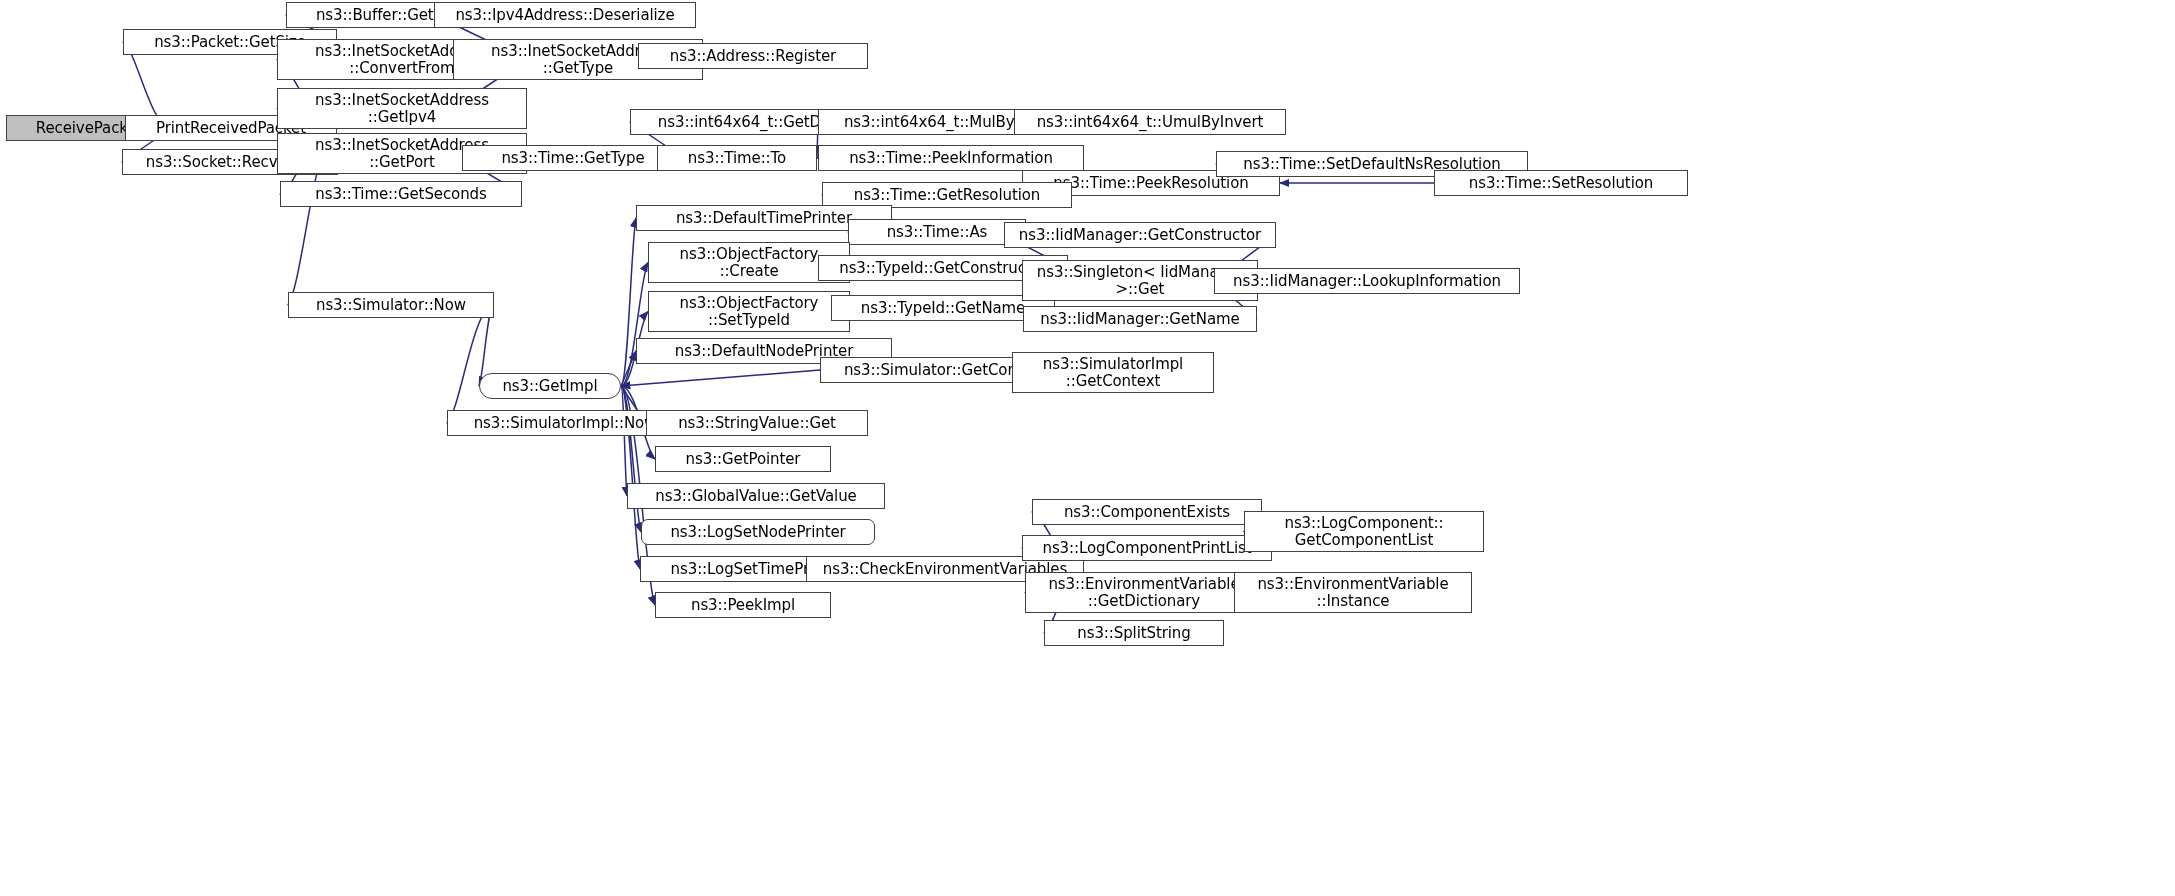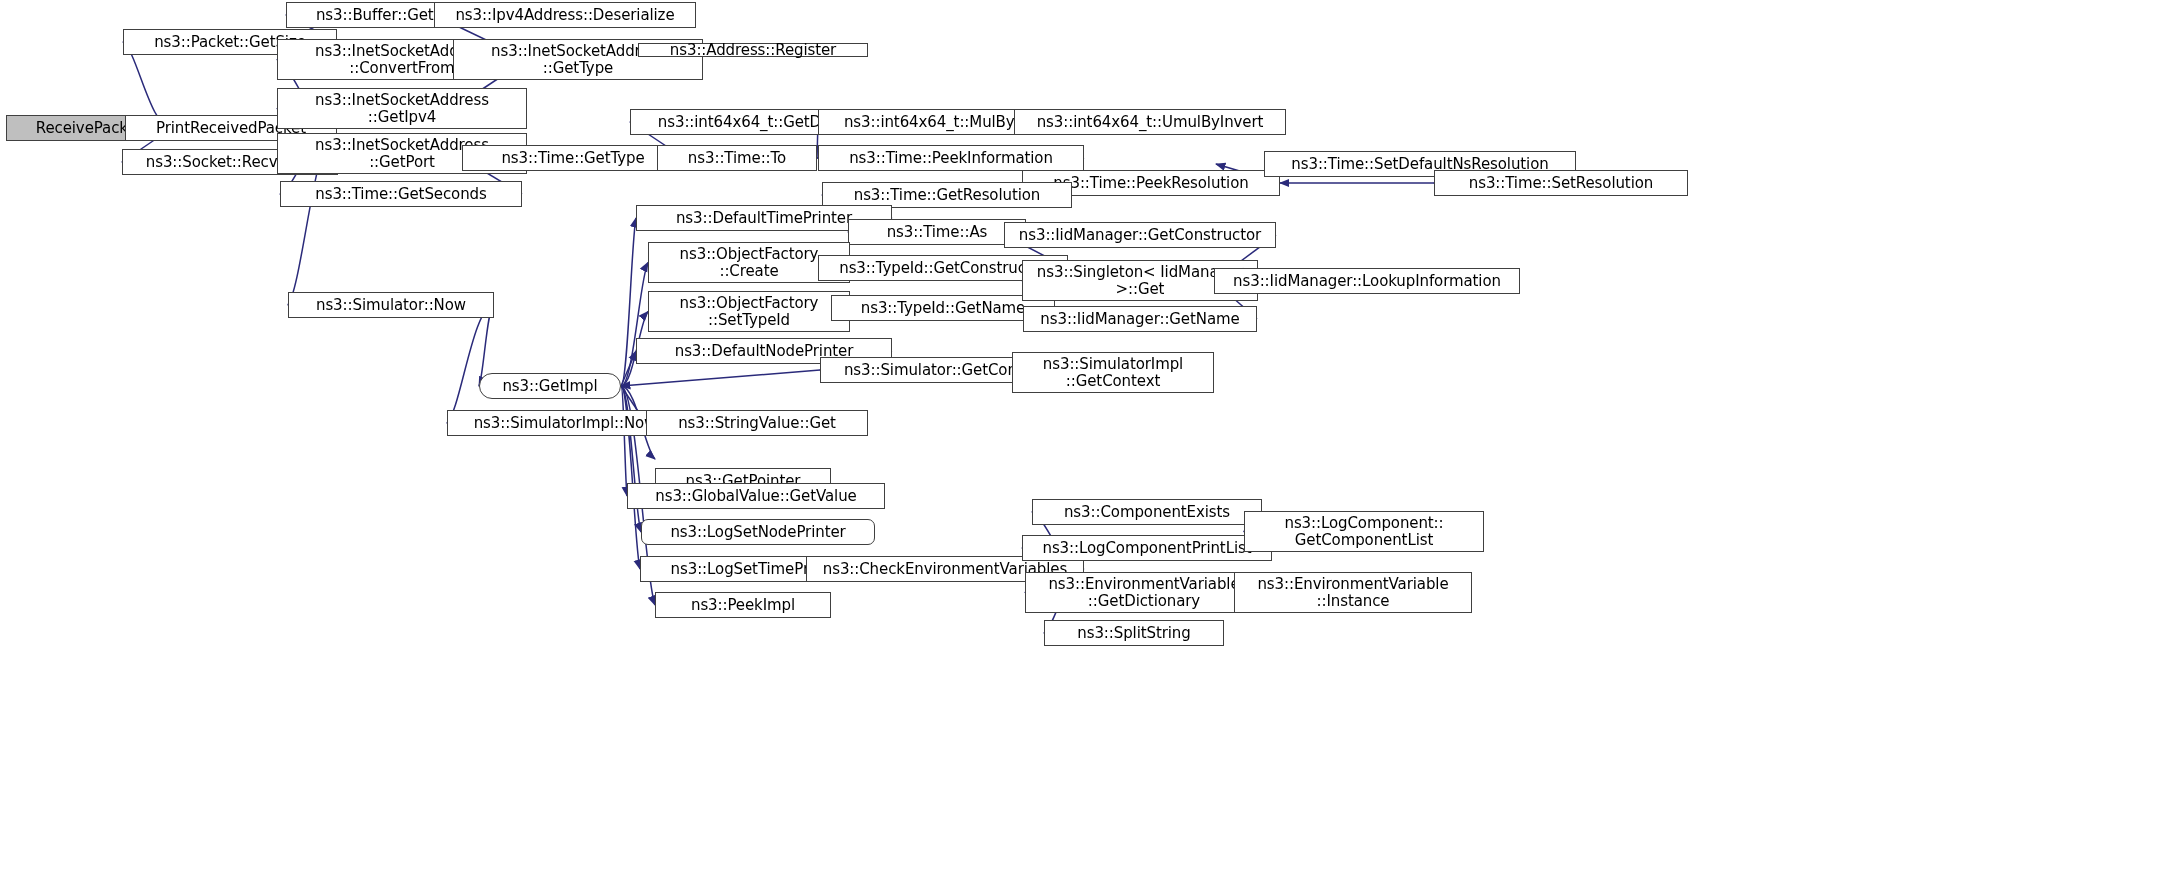--- a/index.html
+++ b/index.html
@@ -127,31 +127,31 @@
     <div class="node" style="left: 277px; top: 39px; width: 250px; height: 41px;"><span class="node-label">ns3::InetSocketAddress
 ::ConvertFrom</span></div>
     <div class="node" style="left: 277px; top: 88px; width: 250px; height: 41px;"><span class="node-label">ns3::InetSocketAddress
 ::GetIpv4</span></div>
     <div class="node" style="left: 277px; top: 133px; width: 250px; height: 41px;"><span class="node-label">ns3::InetSocketAddress
 ::GetPort</span></div>
     <div class="node" style="left: 280px; top: 181px; width: 242px; height: 26px;"><span class="node-label">ns3::Time::GetSeconds</span></div>
     <div class="node" style="left: 434px; top: 2px; width: 262px; height: 26px;"><span class="node-label">ns3::Ipv4Address::Deserialize</span></div>
     <div class="node" style="left: 453px; top: 39px; width: 250px; height: 41px;"><span class="node-label">ns3::InetSocketAddress
 ::GetType</span></div>
-    <div class="node" style="left: 638px; top: 43px; width: 230px; height: 14px;"><span class="node-label">ns3::Address::Register</span></div>
+    <div class="node" style="left: 638px; top: 43px; width: 230px; height: 26px;"><span class="node-label">ns3::Address::Register</span></div>
     <div class="node" style="left: 462px; top: 145px; width: 222px; height: 26px;"><span class="node-label">ns3::Time::GetType</span></div>
     <div class="node" style="left: 288px; top: 292px; width: 206px; height: 26px;"><span class="node-label">ns3::Simulator::Now</span></div>
     <div class="node" style="left: 630px; top: 109px; width: 260px; height: 26px;"><span class="node-label">ns3::int64x64_t::GetDouble</span></div>
     <div class="node" style="left: 657px; top: 145px; width: 160px; height: 26px;"><span class="node-label">ns3::Time::To</span></div>
     <div class="node" style="left: 818px; top: 109px; width: 266px; height: 26px;"><span class="node-label">ns3::int64x64_t::MulByInvert</span></div>
     <div class="node" style="left: 818px; top: 145px; width: 266px; height: 26px;"><span class="node-label">ns3::Time::PeekInformation</span></div>
     <div class="node" style="left: 1014px; top: 109px; width: 272px; height: 26px;"><span class="node-label">ns3::int64x64_t::UmulByInvert</span></div>
     <div class="node" style="left: 1022px; top: 170px; width: 258px; height: 26px;"><span class="node-label">ns3::Time::PeekResolution</span></div>
     <div class="node" style="left: 822px; top: 182px; width: 250px; height: 26px;"><span class="node-label">ns3::Time::GetResolution</span></div>
-    <div class="node" style="left: 1216px; top: 151px; width: 312px; height: 26px; margin-left: 48px;"><span class="node-label">ns3::Time::SetDefaultNsResolution</span></div>
+    <div class="node" style="left: 1216px; top: 151px; width: 312px; height: 26px;"><span class="node-label">ns3::Time::SetDefaultNsResolution</span></div>
     <div class="node" style="left: 1434px; top: 170px; width: 254px; height: 26px;"><span class="node-label">ns3::Time::SetResolution</span></div>
     <div class="node" style="left: 636px; top: 205px; width: 256px; height: 26px;"><span class="node-label">ns3::DefaultTimePrinter</span></div>
     <div class="node" style="left: 848px; top: 219px; width: 178px; height: 26px;"><span class="node-label">ns3::Time::As</span></div>
     <div class="node" style="left: 648px; top: 242px; width: 202px; height: 41px;"><span class="node-label">ns3::ObjectFactory
 ::Create</span></div>
     <div class="node" style="left: 648px; top: 291px; width: 202px; height: 41px;"><span class="node-label">ns3::ObjectFactory
 ::SetTypeId</span></div>
     <div class="node" style="left: 818px; top: 255px; width: 250px; height: 26px;"><span class="node-label">ns3::TypeId::GetConstructor</span></div>
     <div class="node" style="left: 831px; top: 295px; width: 224px; height: 26px;"><span class="node-label">ns3::TypeId::GetName</span></div>
     <div class="node" style="left: 1004px; top: 222px; width: 272px; height: 26px;"><span class="node-label">ns3::IidManager::GetConstructor</span></div>
@@ -159,21 +159,21 @@
 &gt;::Get</span></div>
     <div class="node" style="left: 1023px; top: 306px; width: 234px; height: 26px;"><span class="node-label">ns3::IidManager::GetName</span></div>
     <div class="node" style="left: 1214px; top: 268px; width: 306px; height: 26px;"><span class="node-label">ns3::IidManager::LookupInformation</span></div>
     <div class="node" style="left: 636px; top: 338px; width: 256px; height: 26px;"><span class="node-label">ns3::DefaultNodePrinter</span></div>
     <div class="node" style="left: 820px; top: 357px; width: 250px; height: 26px;"><span class="node-label">ns3::Simulator::GetContext</span></div>
     <div class="node" style="left: 1012px; top: 352px; width: 202px; height: 41px;"><span class="node-label">ns3::SimulatorImpl
 ::GetContext</span></div>
     <div class="node" style="left: 479px; top: 373px; width: 142px; height: 26px; border-radius: 13px;"><span class="node-label">ns3::GetImpl</span></div>
     <div class="node" style="left: 447px; top: 410px; width: 236px; height: 26px;"><span class="node-label">ns3::SimulatorImpl::Now</span></div>
     <div class="node" style="left: 646px; top: 410px; width: 222px; height: 26px;"><span class="node-label">ns3::StringValue::Get</span></div>
-    <div class="node" style="left: 655px; top: 468px; width: 176px; height: 26px;"><span class="node-label">ns3::GetPointer</span></div>
+    <div class="node" style="left: 655px; top: 446px; width: 176px; height: 26px;"><span class="node-label">ns3::GetPointer</span></div>
     <div class="node" style="left: 627px; top: 483px; width: 258px; height: 26px;"><span class="node-label">ns3::GlobalValue::GetValue</span></div>
     <div class="node" style="left: 641px; top: 519px; width: 234px; height: 26px; border-radius: 7px;"><span class="node-label">ns3::LogSetNodePrinter</span></div>
     <div class="node" style="left: 640px; top: 556px; width: 234px; height: 26px;"><span class="node-label">ns3::LogSetTimePrinter</span></div>
     <div class="node" style="left: 655px; top: 592px; width: 176px; height: 26px;"><span class="node-label">ns3::PeekImpl</span></div>
     <div class="node" style="left: 806px; top: 556px; width: 278px; height: 26px;"><span class="node-label">ns3::CheckEnvironmentVariables</span></div>
     <div class="node" style="left: 1032px; top: 499px; width: 230px; height: 26px;"><span class="node-label">ns3::ComponentExists</span></div>
     <div class="node" style="left: 1022px; top: 535px; width: 250px; height: 26px;"><span class="node-label">ns3::LogComponentPrintList</span></div>
     <div class="node" style="left: 1025px; top: 572px; width: 238px; height: 41px;"><span class="node-label">ns3::EnvironmentVariable
 ::GetDictionary</span></div>
     <div class="node" style="left: 1044px; top: 620px; width: 180px; height: 26px;"><span class="node-label">ns3::SplitString</span></div>

